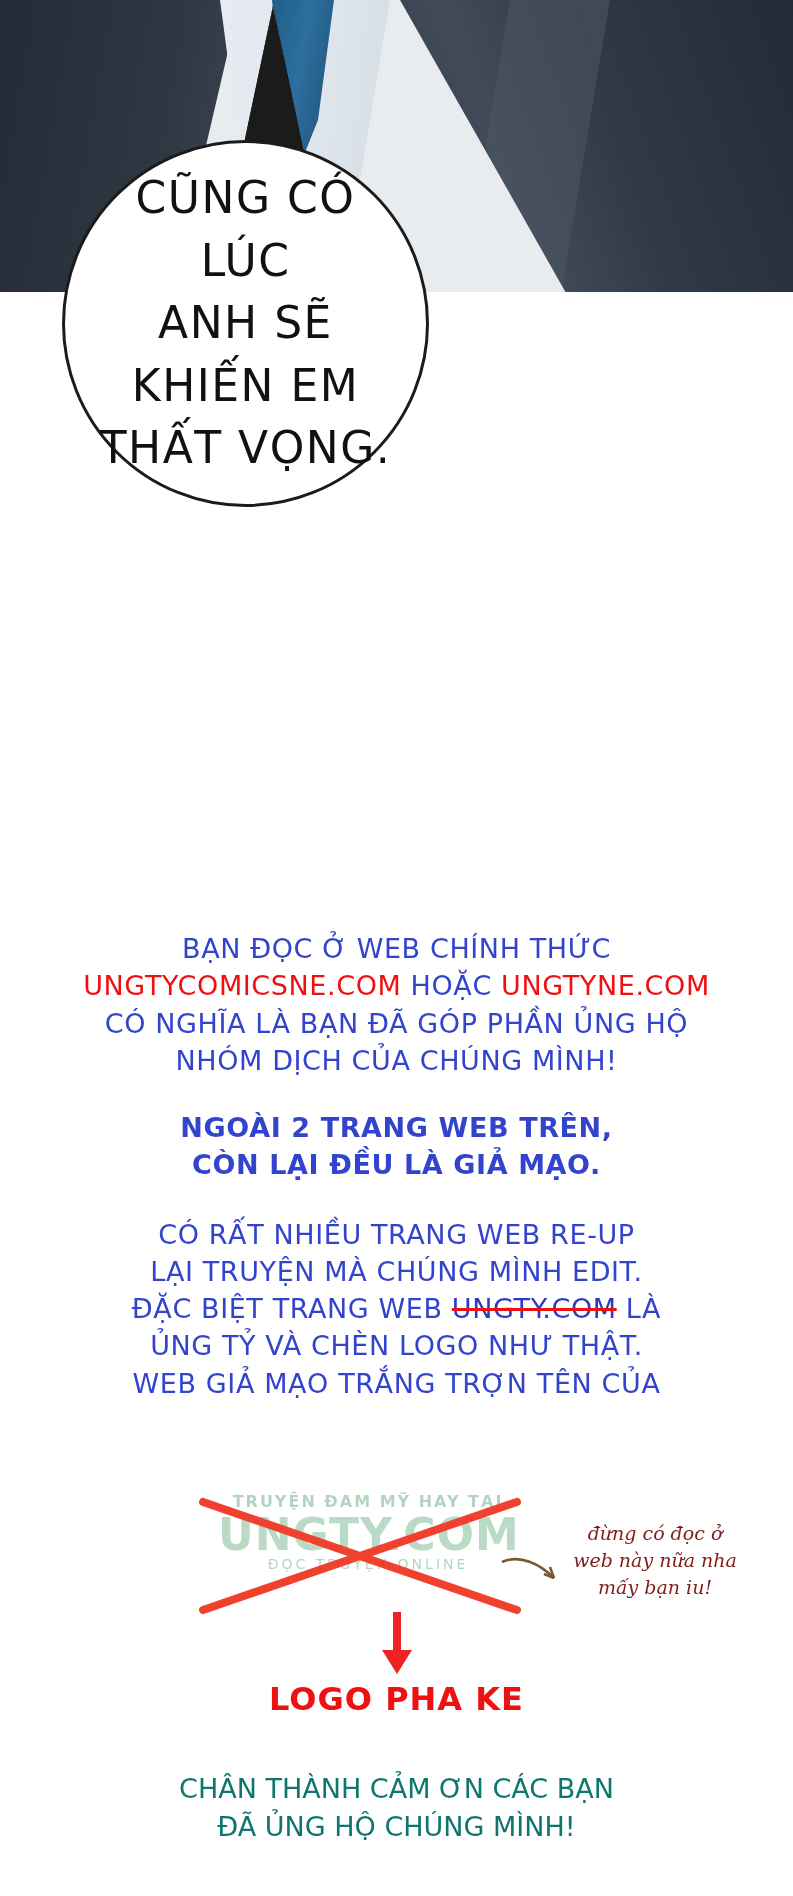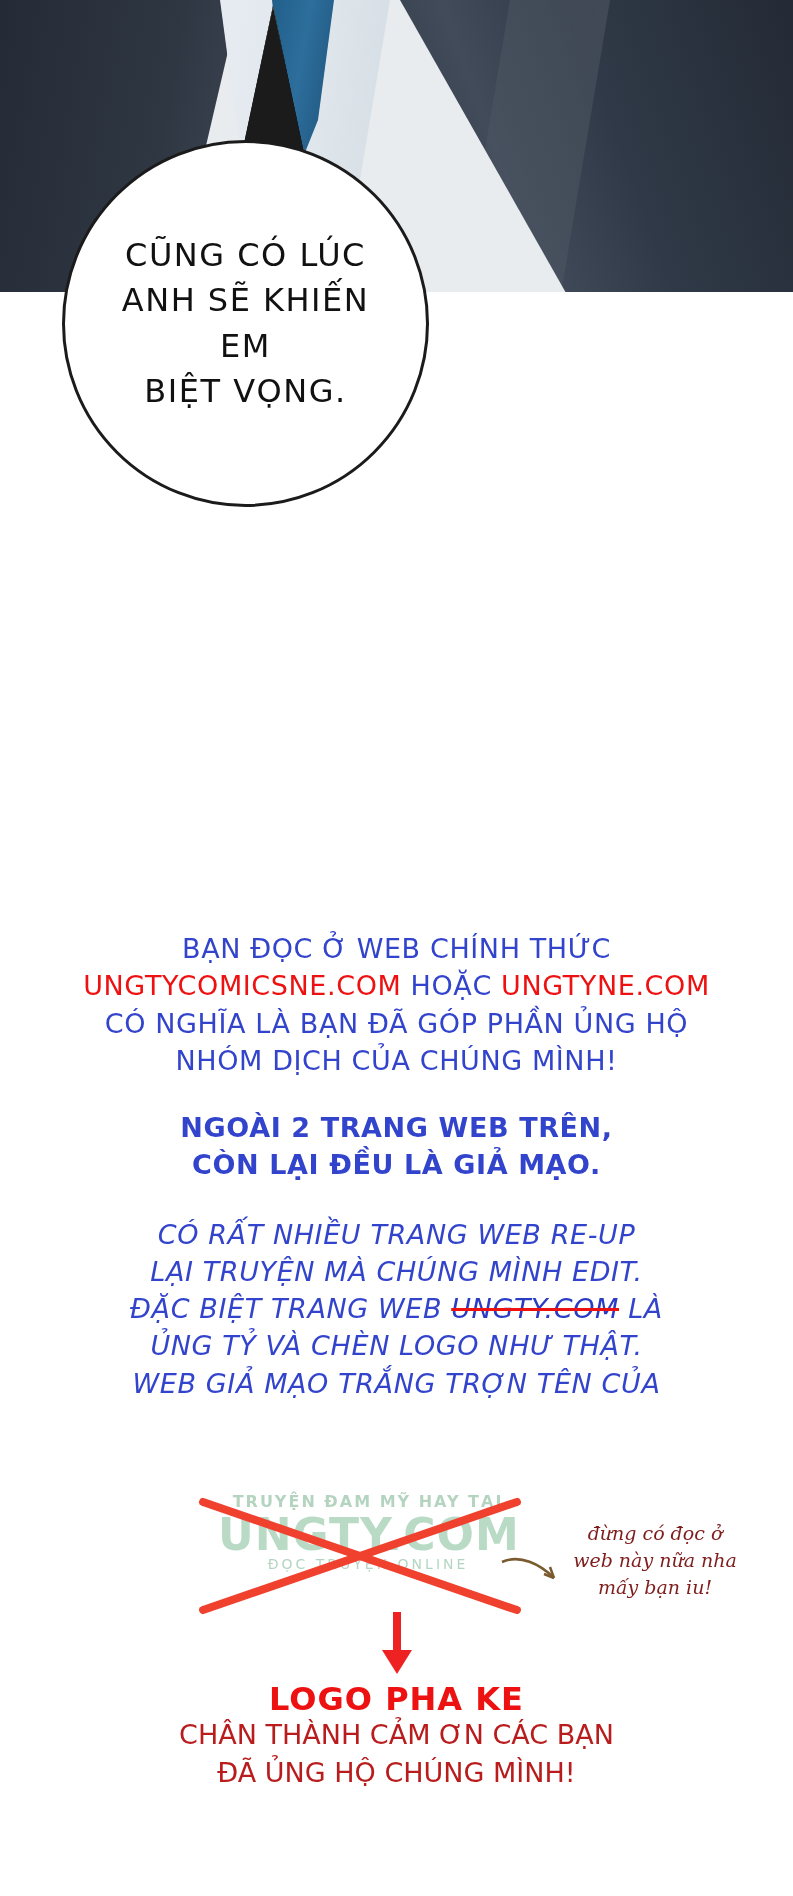--- a/index.html
+++ b/index.html
@@ -106,21 +106,21 @@
     left: -32px; top: 0;
     width: 0; height: 0;
     border-left: 32px solid transparent;
     border-right: 32px solid transparent;
     border-bottom: 152px solid #1b1b1b;
     z-index: -1;
   }
   .bubble-text {
     text-align: center;
     font-family: "DejaVu Sans", sans-serif;
-    font-size: 32px;
+    font-size: 44px;
     line-height: 1.42;
     letter-spacing: 1.5px;
     color: #111111;
     padding: 0 26px;
     font-weight: 500;
   }
 
   
   .notice {
     position: absolute;
@@ -131,21 +131,21 @@
     font-family: "DejaVu Sans", sans-serif;
   }
   .notice .ln {
     letter-spacing: 0.6px;
   }
   .blue   { color: #3344cc; }
   .red    { color: #ee1111; }
 
   .grp1 { font-size: 27px; line-height: 1.38; font-weight: 500; }
   .grp2 { font-size: 27px; line-height: 1.38; font-weight: 700; margin-top: 30px; }
-  .grp3 { font-size: 27px; line-height: 1.38; font-weight: 500; margin-top: 32px; font-style: italic; }
+  .grp3 { font-size: 27px; line-height: 1.38; font-weight: 500; margin-top: 32px; }
 
   .strike {
     text-decoration: line-through;
     text-decoration-color: #ee1111;
     text-decoration-thickness: 3px;
     color: #2a3bc4;
   }
 
   
   .logo-area {
@@ -252,27 +252,27 @@
     font-size: 32px;
     font-weight: 800;
     letter-spacing: 1px;
     color: #ee1111;
   }
 
   
   .thanks {
     position: absolute;
     left: 0;
-    top: 1716px;
+    top: 1770px;
     width: 793px;
     text-align: center;
     font-size: 27px;
     line-height: 1.4;
     font-weight: 500;
-    color: #b91c1c;
+    color: #0f766e;
   }
 </style>
 </head>
 <body>
 
 <div class="panel">
   <div class="bg-left2"></div>
   <div class="suit-left"></div>
   <div class="shirt"></div>
   <div class="tie"></div>
@@ -281,21 +281,21 @@
   </div>
   <div class="panel-bottom-gap"></div>
 </div>
 
 <div class="bubble-tail"></div>
 
 <div class="bubble">
   <div class="bubble-text">
     <div>CŨNG CÓ LÚC</div>
     <div>ANH SẼ KHIẾN EM</div>
-    <div>BIỆT VỌNG.</div>
+    <div>THẤT VỌNG.</div>
   </div>
 </div>
 
 <div class="notice">
 
   <div class="grp1">
     <div class="ln blue">BẠN ĐỌC Ở WEB CHÍNH THỨC</div>
     <div class="ln">
       <span class="red">UNGTYCOMICSNE.COM</span>
       <span class="blue">HOẶC</span>

